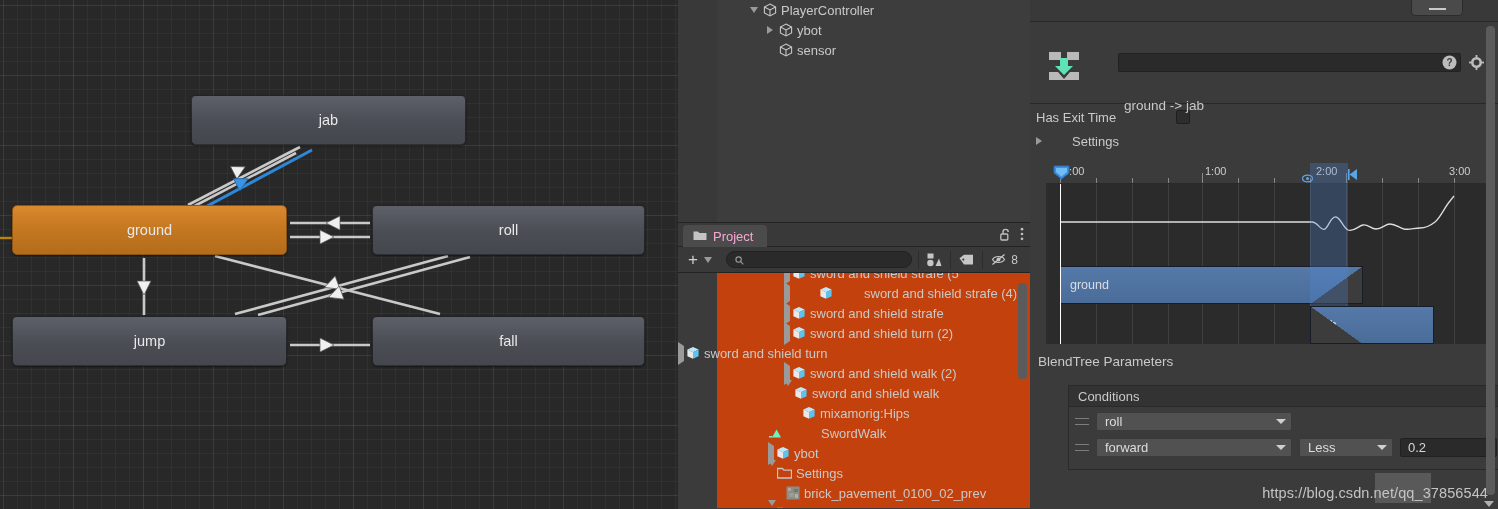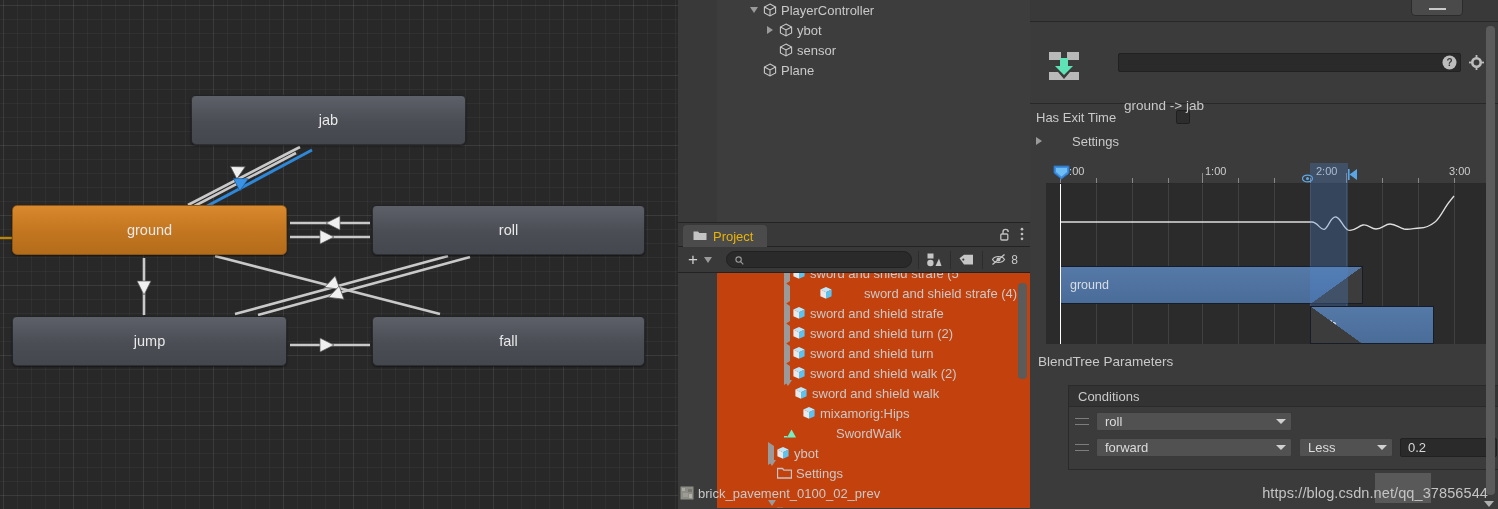--- a/index.html
+++ b/index.html
@@ -70,21 +70,21 @@
   }
   #project .p-tabbar {
     position: relative; height: 24px; background: #393939;
     border-bottom: 1px solid #232323;
   }
   #project .p-tab {
     position: absolute; left: 5px; top: 2px; height: 22px;
     display: flex; align-items: center; gap: 6px;
     padding: 0 14px 0 10px;
     background: #4b4b4b; border-radius: 4px 4px 0 0;
-    color: #eab308; font-size: 13px;
+    color: #f9a8d4; font-size: 13px;
   }
   .p-tab-actions { position: absolute; right: 6px; top: 4px; display: flex; gap: 9px; align-items: center; }
   #project .p-toolbar {
     height: 26px; background: #393939; display: flex; align-items: center;
     border-bottom: 1px solid #232323; padding: 0 4px;
   }
   .tb-btn { display: flex; align-items: center; gap: 3px; padding: 0 6px; height: 18px; color: #c8c8c8; }
   .p-search {
     flex: 1; height: 17px; margin: 0 6px 0 8px; max-width: 187px;
     background: #2a2a2a; border: 1px solid #212121; border-radius: 9px;
@@ -273,30 +273,20 @@
         <div class="h-row" style="padding-left: 46px;">
           <span class="tw"></span>
           <span class="ico">
             <svg width="14" height="14" viewBox="0 0 14 14">
               <path d="M7,1 L12.6,4 L12.6,10 L7,13 L1.4,10 L1.4,4 Z" fill="none" stroke="#c8c8c8" stroke-width="1.1"></path>
               <path d="M1.4,4 L7,7 L12.6,4 M7,7 L7,13" fill="none" stroke="#c8c8c8" stroke-width="1.1"></path>
             </svg>
           </span>
           <span class="h-label">sensor</span>
         </div>
-        <div class="h-row" style="padding-left: 30px;">
-          <span class="tw"></span>
-          <span class="ico">
-            <svg width="14" height="14" viewBox="0 0 14 14">
-              <path d="M7,1 L12.6,4 L12.6,10 L7,13 L1.4,10 L1.4,4 Z" fill="none" stroke="#c8c8c8" stroke-width="1.1"></path>
-              <path d="M1.4,4 L7,7 L12.6,4 M7,7 L7,13" fill="none" stroke="#c8c8c8" stroke-width="1.1"></path>
-            </svg>
-          </span>
-          <span class="h-label">Plane</span>
-        </div>
       </div>
   </div>
 
   <div id="project">
     <div class="p-tabbar">
       <div class="p-tab">
         <span>
           <svg width="14" height="11" viewBox="0 0 14 11">
               <path d="M0.5,1.5 L5,1.5 L6.3,3 L13.5,3 L13.5,10 L0.5,10 Z" fill="#c4c4c4"></path>
             </svg>
@@ -397,40 +387,40 @@
             <span class="tw"><span class="tri tri-right"></span></span>
             <span class="ico">
               <svg width="14" height="14" viewBox="0 0 14 14">
                 <path d="M7,1 L12.6,3.6 L7,6.2 L1.4,3.6 Z" fill="#bfe7fb"></path>
                 <path d="M1.4,3.6 L7,6.2 L7,12.8 L1.4,10.2 Z" fill="#e9e9e9"></path>
                 <path d="M12.6,3.6 L7,6.2 L7,12.8 L12.6,10.2 Z" fill="#5ec2ee"></path>
               </svg>
             </span>
             <span class="h-label">sword and shield turn (2)</span>
           </div>
+          <div class="p-row" style="">
+            <span class="tw"><span class="tri tri-right"></span></span>
+            <span class="ico">
+              <svg width="14" height="14" viewBox="0 0 14 14">
+                <path d="M7,1 L12.6,3.6 L7,6.2 L1.4,3.6 Z" fill="#bfe7fb"></path>
+                <path d="M1.4,3.6 L7,6.2 L7,12.8 L1.4,10.2 Z" fill="#e9e9e9"></path>
+                <path d="M12.6,3.6 L7,6.2 L7,12.8 L12.6,10.2 Z" fill="#5ec2ee"></path>
+              </svg>
+            </span>
+            <span class="h-label">sword and shield turn</span>
+          </div>
           <div class="p-row" style="padding-left: 106px;">
             <span class="tw"><span class="tri tri-right"></span></span>
             <span class="ico">
               <svg width="14" height="14" viewBox="0 0 14 14">
                 <path d="M7,1 L12.6,3.6 L7,6.2 L1.4,3.6 Z" fill="#bfe7fb"></path>
                 <path d="M1.4,3.6 L7,6.2 L7,12.8 L1.4,10.2 Z" fill="#e9e9e9"></path>
                 <path d="M12.6,3.6 L7,6.2 L7,12.8 L12.6,10.2 Z" fill="#5ec2ee"></path>
               </svg>
             </span>
-            <span class="h-label">sword and shield turn</span>
-          </div>
-          <div class="p-row" style="padding-left: 106px;">
-            <span class="tw"><span class="tri tri-right"></span></span>
-            <span class="ico">
-              <svg width="14" height="14" viewBox="0 0 14 14">
-                <path d="M7,1 L12.6,3.6 L7,6.2 L1.4,3.6 Z" fill="#bfe7fb"></path>
-                <path d="M1.4,3.6 L7,6.2 L7,12.8 L1.4,10.2 Z" fill="#e9e9e9"></path>
-                <path d="M12.6,3.6 L7,6.2 L7,12.8 L12.6,10.2 Z" fill="#5ec2ee"></path>
-              </svg>
-            </span>
             <span class="h-label">sword and shield walk (2)</span>
           </div>
           <div class="p-row" style="padding-left: 106px;">
             <span class="tw"><span class="tri tri-down"></span></span>
             <span class="ico">
               <svg width="14" height="14" viewBox="0 0 14 14">
                 <path d="M7,1 L12.6,3.6 L7,6.2 L1.4,3.6 Z" fill="#bfe7fb"></path>
                 <path d="M1.4,3.6 L7,6.2 L7,12.8 L1.4,10.2 Z" fill="#e9e9e9"></path>
                 <path d="M12.6,3.6 L7,6.2 L7,12.8 L12.6,10.2 Z" fill="#5ec2ee"></path>
               </svg>
@@ -441,21 +431,21 @@
             <span class="tw"></span>
             <span class="ico">
               <svg width="14" height="14" viewBox="0 0 14 14">
                 <path d="M7,1 L12.6,3.6 L7,6.2 L1.4,3.6 Z" fill="#bfe7fb"></path>
                 <path d="M1.4,3.6 L7,6.2 L7,12.8 L1.4,10.2 Z" fill="#e9e9e9"></path>
                 <path d="M12.6,3.6 L7,6.2 L7,12.8 L12.6,10.2 Z" fill="#5ec2ee"></path>
               </svg>
             </span>
             <span class="h-label">mixamorig:Hips</span>
           </div>
-          <div class="p-row" style="padding-left: 70px; gap: 34px;">
+          <div class="p-row" style="padding-left: 55px; gap: 34px;">
             <span class="tw"></span>
             <span class="ico">
               <svg width="14" height="12" viewBox="0 0 14 12">
                 <path d="M3,10.5 L7.5,2.5 L12,10.5 Z" fill="#72f0c4"></path>
                 <rect x="0" y="9" width="3.4" height="1.5" fill="#72f0c4"></rect>
               </svg>
             </span>
             <span class="h-label">SwordWalk</span>
           </div>
           <div class="p-row" style="padding-left: 90px;">
@@ -471,21 +461,21 @@
           </div>
           <div class="p-row" style="padding-left: 90px;">
             <span class="tw"><span class="tri tri-down"></span></span>
             <span class="ico">
               <svg width="15" height="12" viewBox="0 0 15 12">
                 <path d="M0.5,1.5 L5.5,1.5 L6.9,3.2 L14.5,3.2 L14.5,11 L0.5,11 Z" fill="none" stroke="#c4c4c4" stroke-width="1.3"></path>
               </svg>
             </span>
             <span class="h-label">Settings</span>
           </div>
-          <div class="p-row" style="">
+          <div class="p-row" style="padding-left: 106px;">
             <span class="tw"></span>
             <span class="ico">
               <svg width="14" height="14" viewBox="0 0 14 14">
                 <rect x="0.5" y="0.5" width="13" height="13" fill="#8d8d87"></rect>
                 <rect x="2" y="2" width="3" height="3" fill="#a9a9a2"></rect>
                 <rect x="8" y="3" width="4" height="3" fill="#76766f"></rect>
                 <rect x="3" y="7" width="5" height="4" fill="#9c9c95"></rect>
                 <rect x="9" y="8" width="3" height="4" fill="#b0b0a8"></rect>
               </svg>
             </span>

